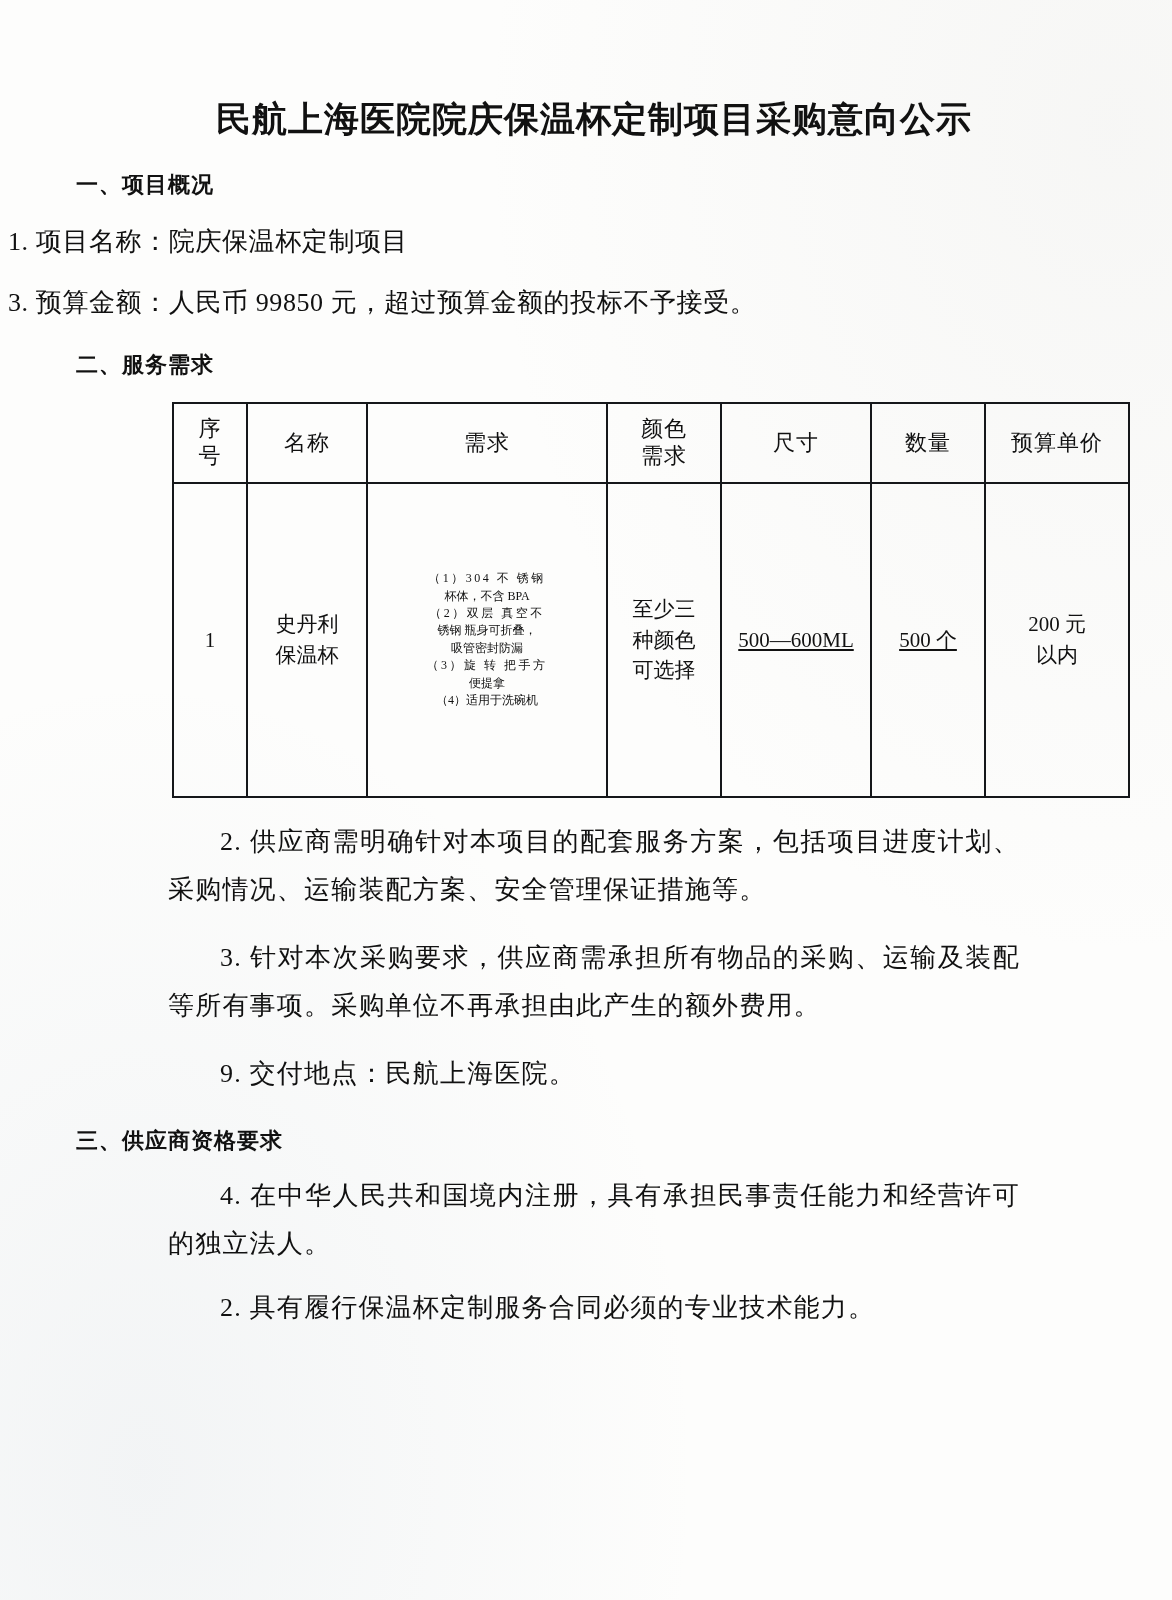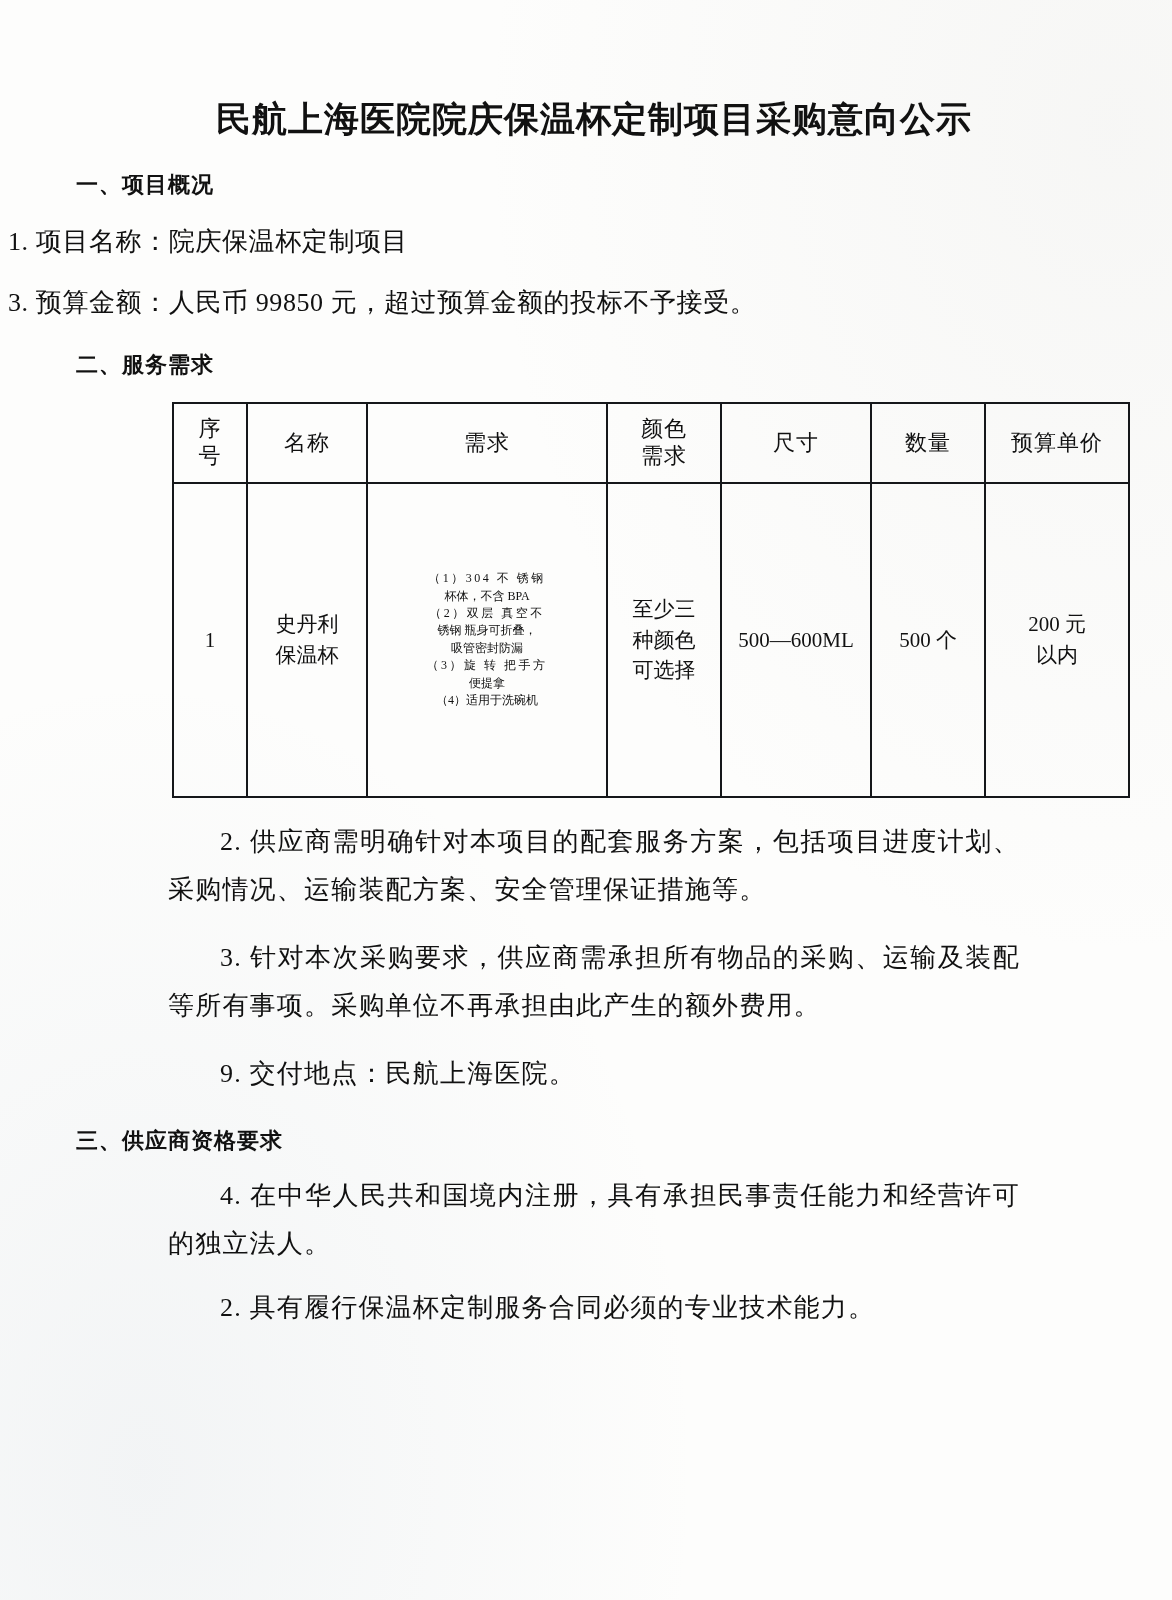--- a/index.html
+++ b/index.html
@@ -102,21 +102,21 @@
   td.req-cell {
     text-align: left;
     padding: 10px 10px 10px 12px;
     font-size: 12px;
     line-height: 1.5;
     height: 300px;
   }
   td.req-cell .ln { display: block; white-space: nowrap; }
   td.req-cell .ln.sp { letter-spacing: 2.5px; }
   .cell-multi span { display: block; }
-  .nowrap { white-space: nowrap; }
+  .nowrap { white-space: nowrap; text-decoration: underline; }
   .hdr-two span { display: block; line-height: 1.2; }
 </style>
 </head>
 <body>
 
 <div class="page">
   <div class="content">
 
     <h1 class="doc-title">民航上海医院院庆保温杯定制项目采购意向公示</h1>
 

